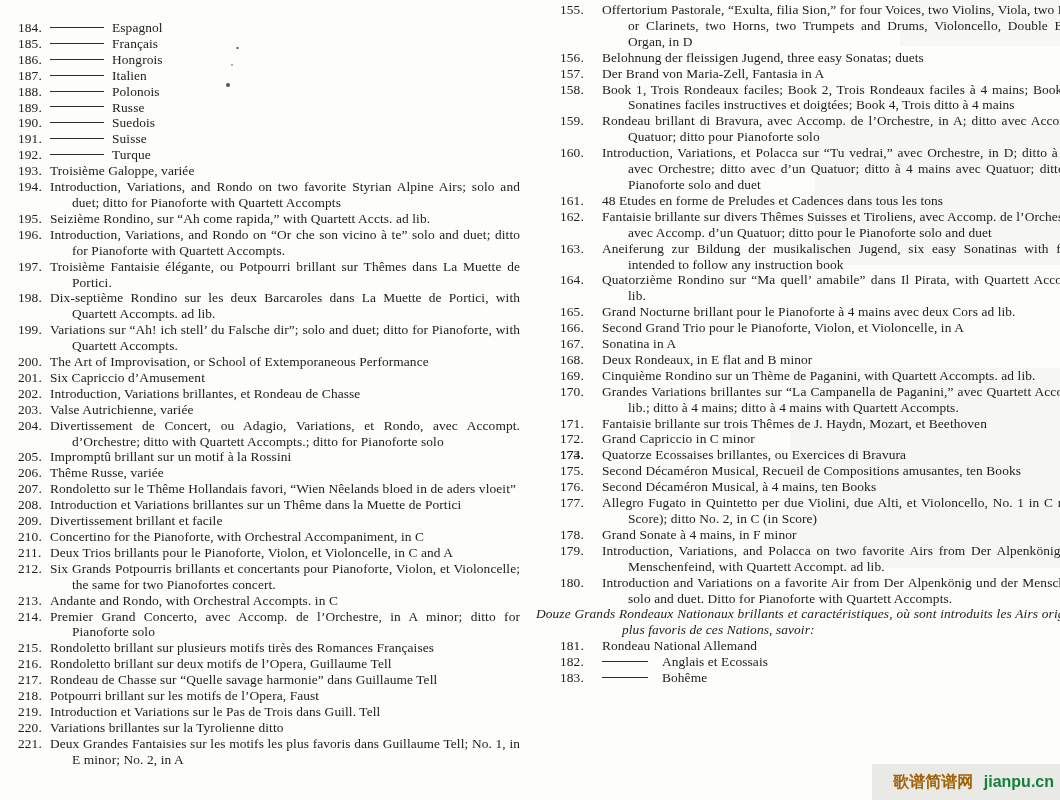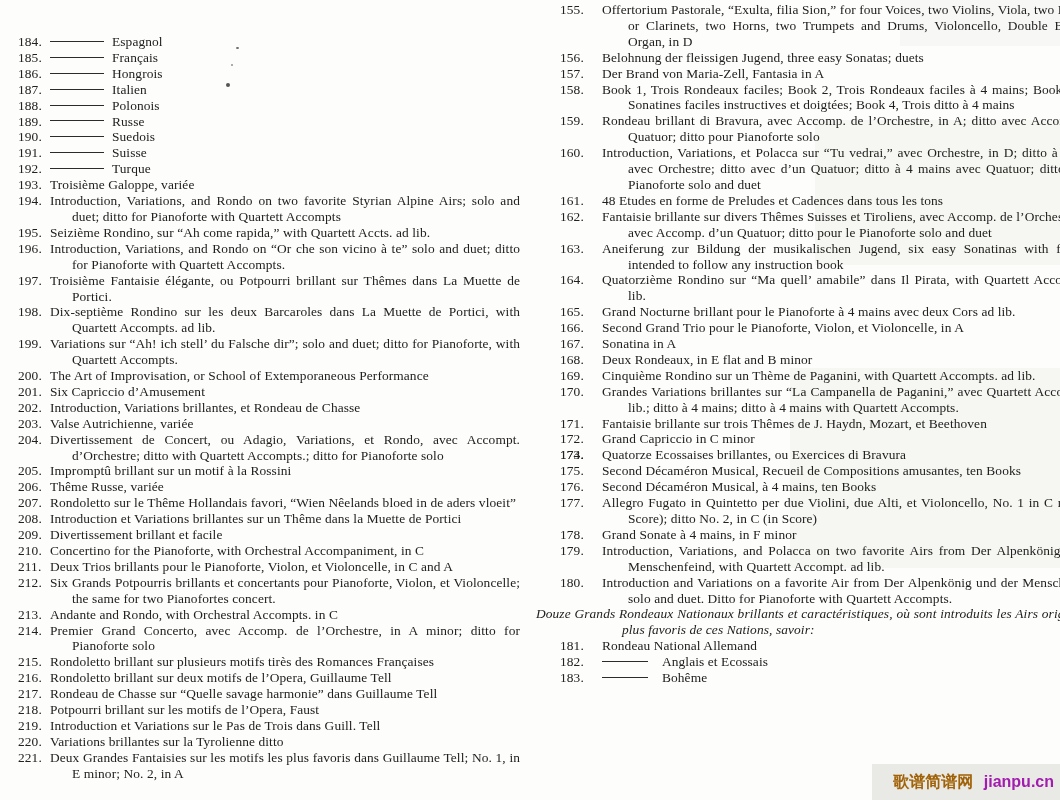--- a/index.html
+++ b/index.html
@@ -7,21 +7,21 @@
     width:1060px;height:800px;position:relative;overflow:hidden;
     background:#fdfdfb;
     font-family:"Liberation Serif","DejaVu Serif",serif;
     color:#222120;
   }
   
   .shade{position:absolute;pointer-events:none;}
   .speck{position:absolute;background:#2a2a28;border-radius:50%;pointer-events:none;}
 
   .col{position:absolute;box-sizing:border-box;}
-  .col-left{left:16px;top:34px;width:504px;}
+  .col-left{left:16px;top:20px;width:504px;}
   .col-right{left:558px;top:2px;width:552px;}
 
   .entry{
     position:relative;text-align:justify;
     font-size:13.4px;line-height:15.9px;
     letter-spacing:0.1px;
   }
   .col-left .entry{padding-left:56px;text-indent:-22px;}
   .col-right .entry{padding-left:70px;text-indent:-26px;}
   .entry .num{
@@ -45,21 +45,21 @@
   .wm-band{
     position:absolute;left:872px;top:764px;width:188px;height:36px;
     background:#e9e9e5;
   }
   .watermark{
     position:absolute;right:6px;top:772px;width:250px;
     text-align:right;font-family:"Liberation Sans","DejaVu Sans",sans-serif;
     font-size:16px;font-weight:bold;white-space:nowrap;
   }
   .wm-cn{color:#a16207;}
-  .wm-site{color:#a21caf;margin-left:6px;}
+  .wm-site{color:#15803d;margin-left:6px;}
 </style>
 </head>
 <body>
 
 <div class="shade" style="left:900px;top:0;width:160px;height:46px;background:rgba(110,110,105,0.04);"></div>
 <div class="shade" style="left:815px;top:120px;width:245px;height:145px;background:rgba(110,110,105,0.05);"></div>
 <div class="shade" style="left:790px;top:368px;width:270px;height:200px;background:rgba(110,110,105,0.05);"></div>
 <div class="speck" style="left:236px;top:47px;width:3px;height:2px;opacity:.7;"></div>
 <div class="speck" style="left:226px;top:83px;width:4px;height:4px;opacity:.8;"></div>
 <div class="speck" style="left:231px;top:64px;width:2px;height:2px;opacity:.5;"></div>

